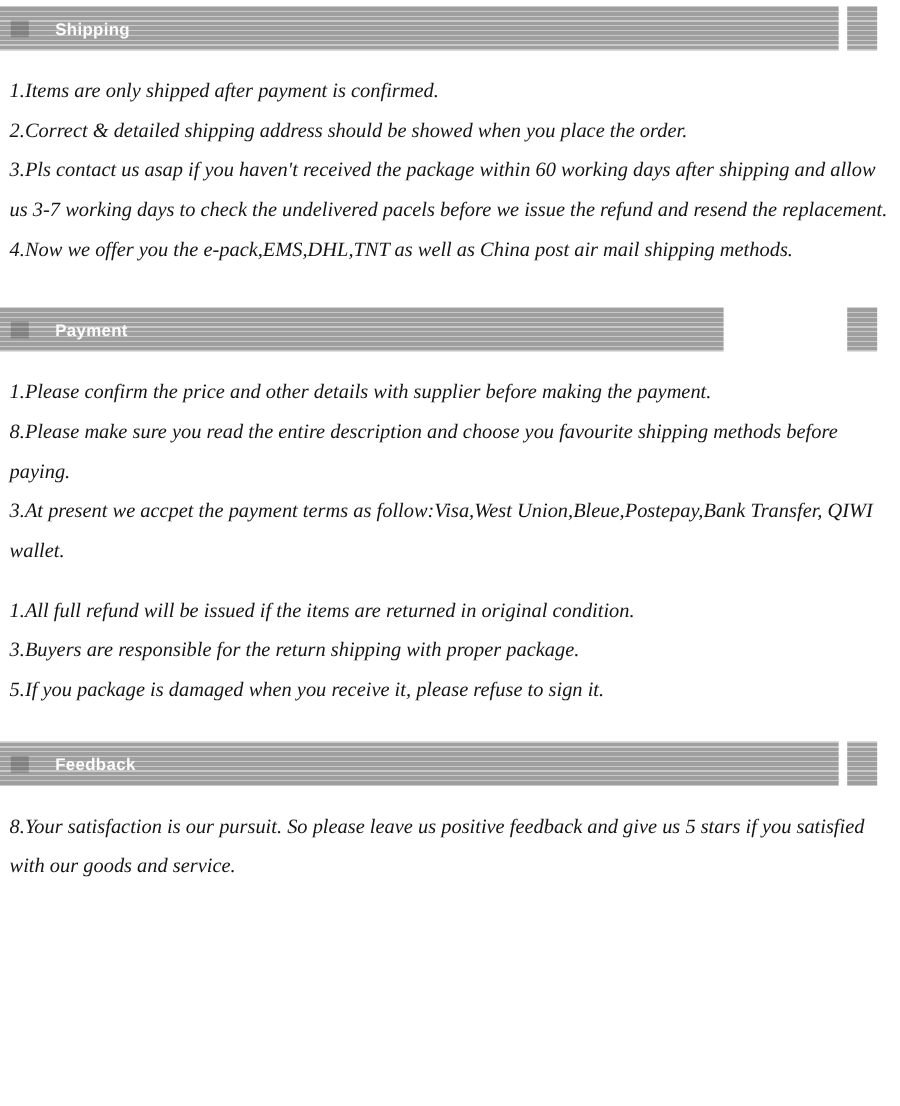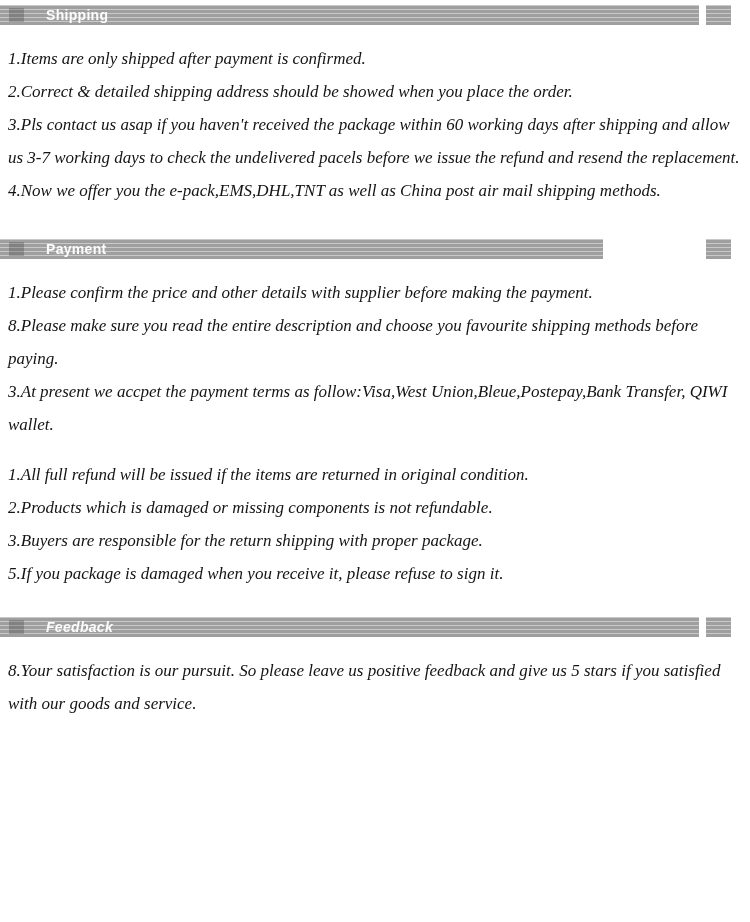--- a/index.html
+++ b/index.html
@@ -11,21 +11,21 @@
   .page {
     width: 750px;
     min-height: 922px;
     background: #ffffff;
     overflow: hidden;
   }
   
   .banner {
     display: flex;
     align-items: stretch;
-    height: 20px;
+    height: 37px;
     margin-right: 19px;
   }
   .banner-main {
     flex: 1;
     display: flex;
     align-items: center;
     background: repeating-linear-gradient(
       180deg,
       var(--banner-stripe-light, #c9c9c9) 0px,
       var(--banner-stripe-light, #c9c9c9) 1px,
@@ -64,21 +64,21 @@
     font-style: italic;
     font-size: 17px;
     line-height: 33px;
     color: var(--text-color, #141414);
   }
   .body p { margin: 0; }
   
   .sec-1 .banner { margin-top: 5px; }
   .sec-2 .banner { margin-top: 32px; gap: 48px; }
   .sec-3 .banner { margin-top: 41px; }
-  .sec-4 .banner { margin-top: 27px; font-style: italic; }
+  .sec-4 .banner { margin-top: 27px; }
   .sec-3 .body  { }
 </style>
 </head>
 <body>
 
 <div class="page">
 
   <section class="section sec-1">
     <div class="banner">
       <div class="banner-main">
@@ -108,21 +108,20 @@
     <div class="body">
       <p>1.Please confirm the price and other details with supplier before making the payment.</p>
       <p>8.Please make sure you read the entire description and choose you favourite shipping methods before paying.</p>
       <p>3.At present we accpet the payment terms as follow:Visa,West Union,Bleue,Postepay,Bank Transfer, QIWI wallet.</p>
     </div>
   </section>
 
   <section class="section sec-3">
     <div class="body">
       <p>1.All full refund will be issued if the items are returned in original condition.</p>
-      <p>2.Products which is damaged or missing components is not refundable.</p>
       <p>3.Buyers are responsible for the return shipping with proper package.</p>
       <p>5.If you package is damaged when you receive it, please refuse to sign it.</p>
     </div>
   </section>
 
   <section class="section sec-4">
     <div class="banner">
       <div class="banner-main">
         <span class="banner-square"></span>
         <span class="banner-title">Feedback</span>

